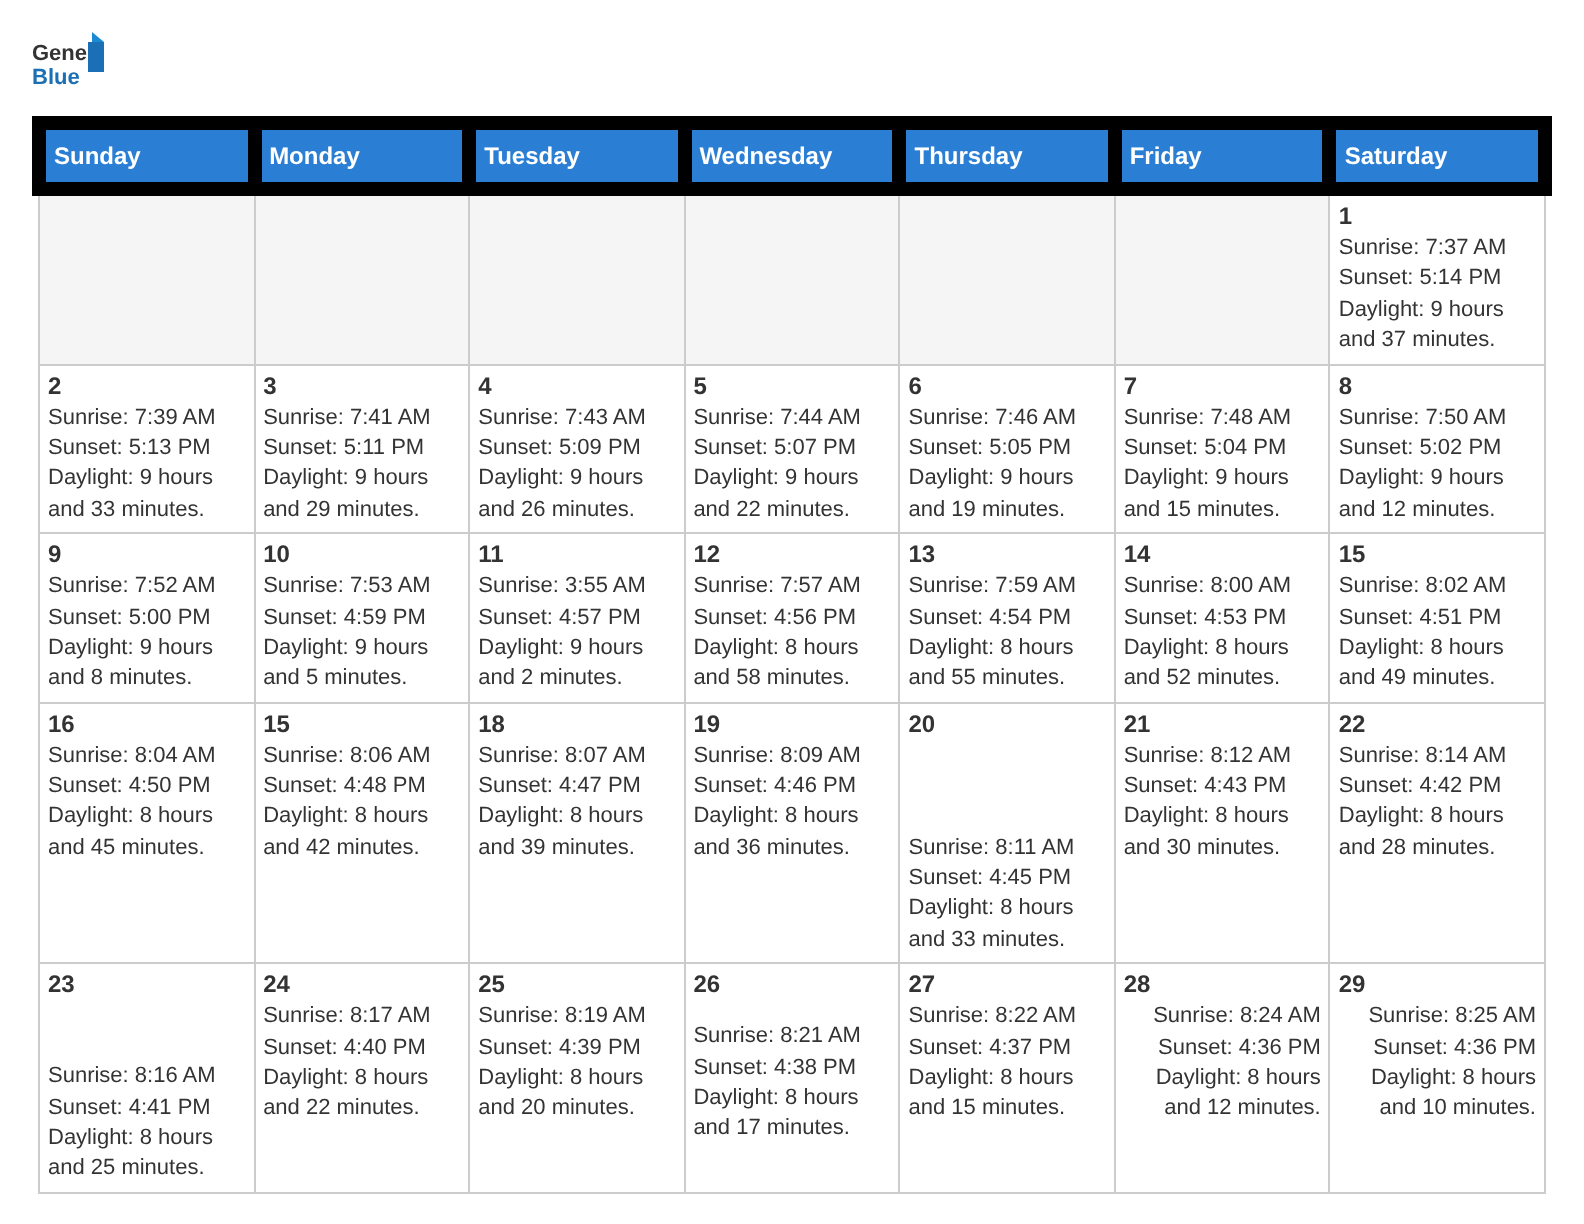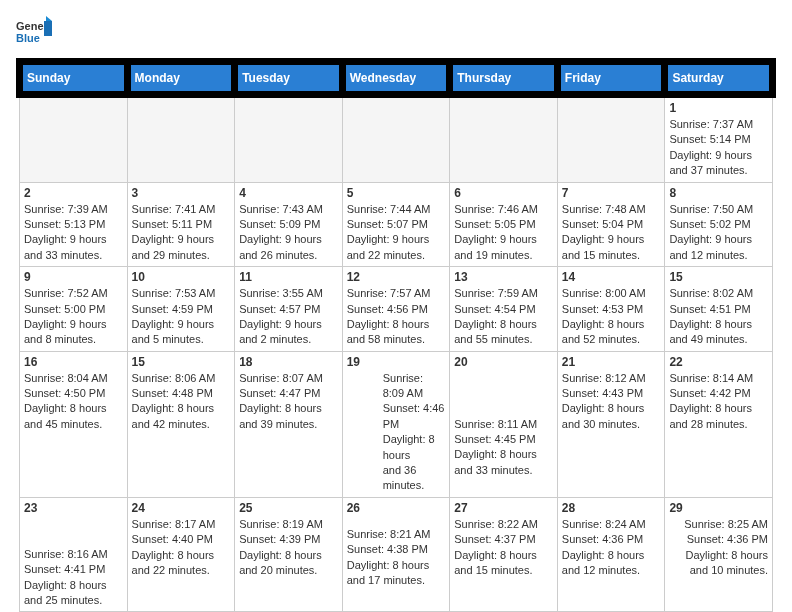--- a/index.html
+++ b/index.html
@@ -245,21 +245,21 @@
         </td>
         <td>
           <span class="day-number">18</span>
           <div class="day-info" style="white-space: pre-line;">Sunrise: 8:07 AM
 Sunset: 4:47 PM
 Daylight: 8 hours
 and 39 minutes.</div>
         </td>
         <td>
           <span class="day-number">19</span>
-          <div class="day-info" style="white-space: pre-line; margin-left: 36px;">Sunrise: 8:09 AM
+          <div class="day-info" style="white-space: pre-line;">Sunrise: 8:09 AM
 Sunset: 4:46 PM
 Daylight: 8 hours
 and 36 minutes.</div>
         </td>
         <td>
           <span class="day-number">20</span>
           <div class="day-info" style="white-space: pre-line; margin-top: 48px;">Sunrise: 8:11 AM
 Sunset: 4:45 PM
 Daylight: 8 hours
 and 33 minutes.</div>
@@ -310,21 +310,21 @@
         </td>
         <td>
           <span class="day-number">27</span>
           <div class="day-info" style="white-space: pre-line;">Sunrise: 8:22 AM
 Sunset: 4:37 PM
 Daylight: 8 hours
 and 15 minutes.</div>
         </td>
         <td>
           <span class="day-number">28</span>
-          <div class="day-info" style="white-space: pre-line;">Sunrise: 8:24 AM
+          <div class="day-info" style="white-space: pre-line; text-align: right;">Sunrise: 8:24 AM
 Sunset: 4:36 PM
 Daylight: 8 hours
 and 12 minutes.</div>
         </td>
         <td>
           <span class="day-number">29</span>
           <div class="day-info" style="white-space: pre-line; text-align: right;">Sunrise: 8:25 AM
 Sunset: 4:36 PM
 Daylight: 8 hours
 and 10 minutes.</div>

